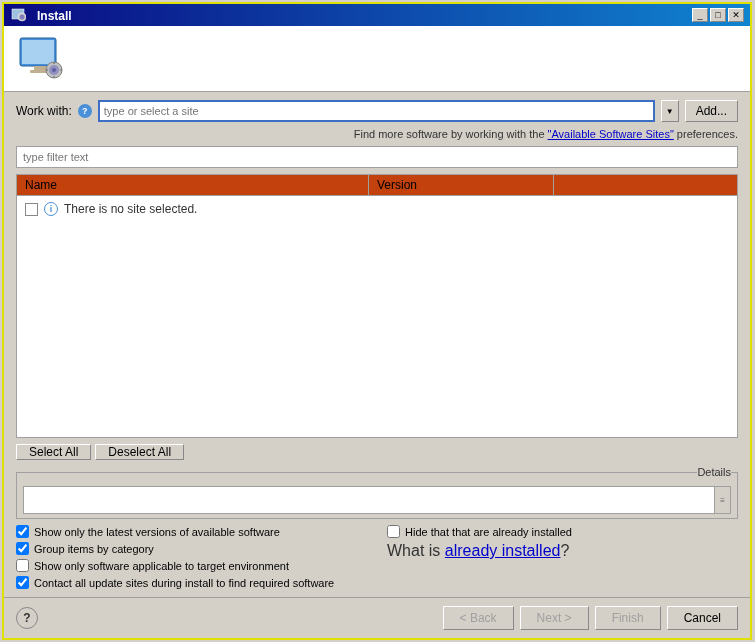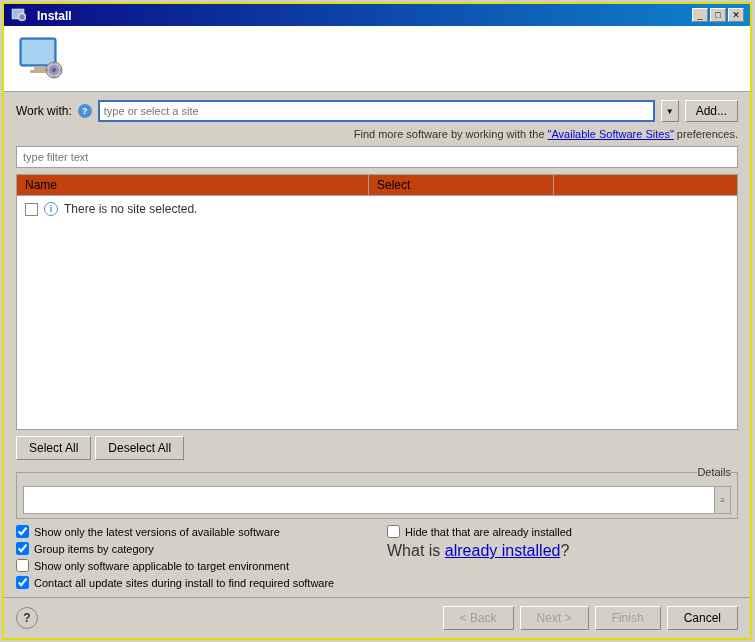--- a/index.html
+++ b/index.html
@@ -267,21 +267,21 @@
     }
 
     
     .select-buttons {
       display: flex;
       gap: 4px;
       flex-shrink: 0;
     }
 
     .select-btn {
-      height: 24px;
+      height: 16px;
       padding: 0 12px;
       background: #d4d0c8;
       border: 1px solid #fff;
       border-bottom-color: #888;
       border-right-color: #888;
       cursor: pointer;
       font-size: 12px;
     }
 
     
@@ -468,21 +468,21 @@
 
     <div class="find-more-row">
       <span>Find more software by working with the </span><a>"Available Software Sites"</a><span> preferences.</span>
     </div>
 
     <input class="filter-input" type="text" placeholder="type filter text" style="">
 
     <div class="table-container">
       <div class="table-header">
         <div class="table-header-cell">Name</div>
-        <div class="table-header-cell">Select</div>
+        <div class="table-header-cell">Version</div>
         <div class="table-header-cell"></div>
       </div>
       <div class="table-body">
         <div class="table-row">
           <div class="row-checkbox"></div>
           <div class="info-icon">i</div>
           <span class="row-text">There is no site selected.</span>
         </div>
       </div>
     </div>

